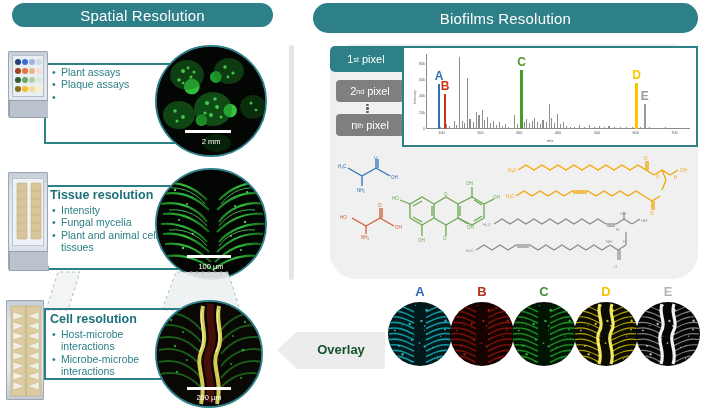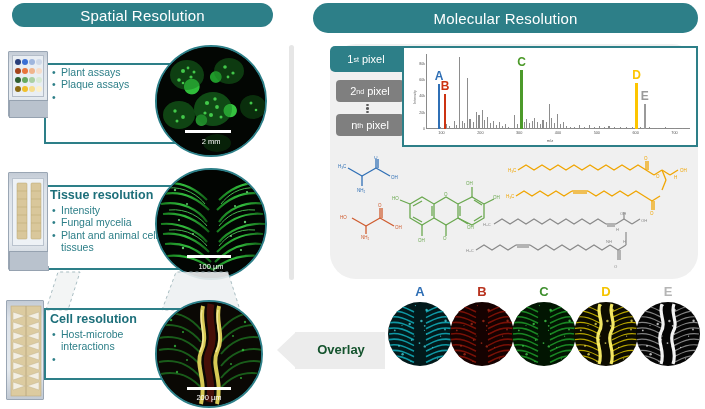--- a/index.html
+++ b/index.html
@@ -97,21 +97,21 @@
   #overlay-arrow span{position:absolute;left:22px;top:10px;width:84px;text-align:center;
        color:#14532d;font-weight:bold;font-size:13px;}
 
   
   .connector{position:absolute;}
 </style>
 </head>
 <body>
 
 <div class="pill" id="pill-spatial">Spatial Resolution</div>
-<div class="pill" id="pill-molecular">Molecular Resolution</div>
+<div class="pill" id="pill-molecular">Biofilms Resolution</div>
 
 <div id="divider"></div>
 
 <div class="resblock">
 
   <div class="bracket" style="left:44px;top:63px;width:168px;height:81px;"></div>
 
   <div class="slide" style="left:8px;top:51px;width:40px;height:66px;">
     <div style="position:absolute;left:3px;top:3px;right:3px;height:42px;background:#e9eef3;border:1px solid #b3bcc8;box-sizing:border-box;">
       <div class="well" style="left:2px;top:3px;width:6px;height:6px;background:#2a3f7a;"></div>
@@ -301,21 +301,21 @@
         <path d="M5,80 L17,84 L5,88 Z"></path>
           <path d="M31,80 L19,84 L31,88 Z"></path>
       </g>
       <line x1="18" y1="4" x2="18" y2="94" stroke="#b5a37c" stroke-width="0.8"></line>
     </svg>
   </div>
   <div class="textbox" style="left:48px;top:312px;width:108px;height:64px;padding-left:2px;">
     <p class="rtitle">Cell resolution</p>
     <ul class="rlist">
       <li><span class="bul">•</span><span>Host-microbe interactions</span></li>
-      <li><span class="bul">•</span></li>
+      <li><span class="bul">•</span><span>Microbe-microbe interactions</span></li>
     </ul>
   </div>
   <div class="micro" style="left:155px;top:300px;width:108px;height:108px;border:2px solid #2d7f88;box-sizing:border-box;">
     <div style="position:absolute;inset:0;background:#0a0804;"></div>
     <svg width="108" height="108" style="position:absolute;left:0;top:0;">
       <g stroke="#1d6b1f" stroke-width="2" fill="none" opacity=".85">
         <path d="M2,12 C22,8 36,18 44,28"></path>
           <path d="M2,24 C22,20 36,30 44,40"></path>
         <path d="M2,36 C22,32 36,42 44,52"></path>
           <path d="M2,48 C22,44 36,54 44,64"></path>

